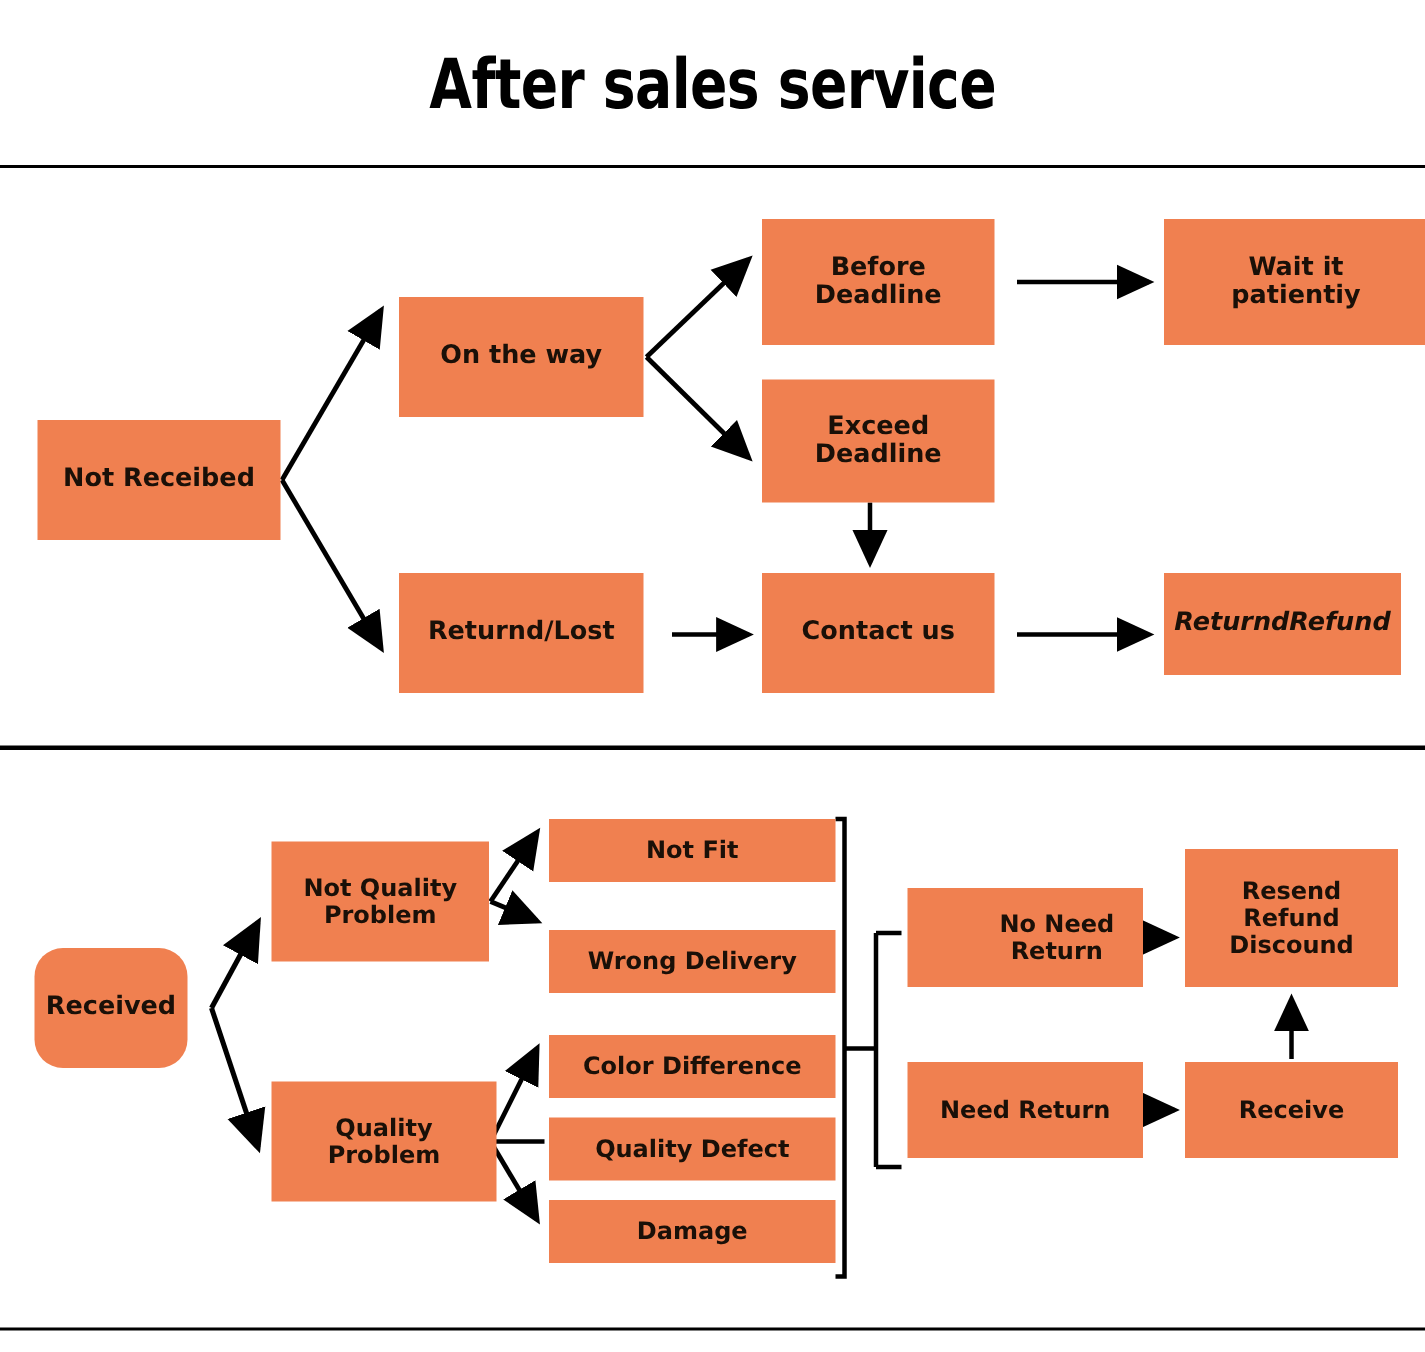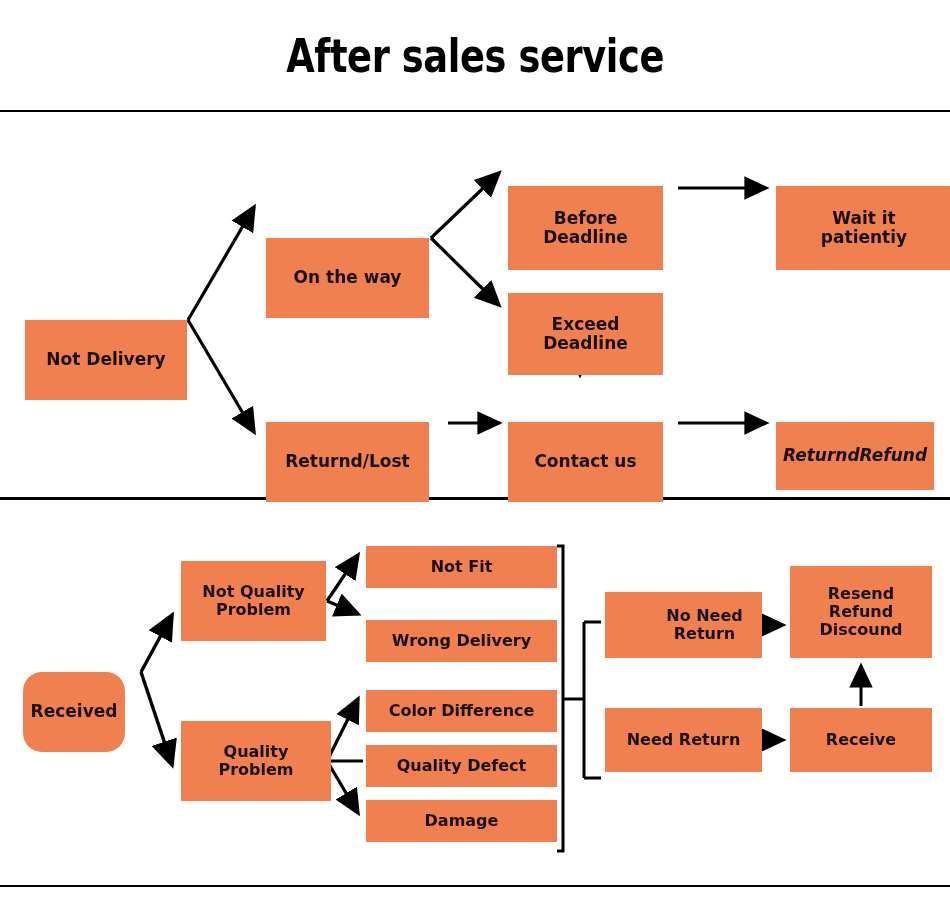--- a/index.html
+++ b/index.html
@@ -39,21 +39,21 @@
     position:absolute;
     background:#F08050;
     color:#1a1008;
     display:flex;align-items:center;justify-content:center;
     text-align:center;
     font-weight:bold;
     line-height:1.12;
     box-sizing:border-box;
     padding:2px 4px;
   }
-  .node.big{font-size:17px;margin-top:40px;}
+  .node.big{font-size:17px;}
   .node.mid{font-size:16px;}
 </style>
 </head>
 <body>
 
 <div id="page">
 
   <div class="title-wrap">
     <div class="title">After sales service</div>
   </div>
@@ -81,21 +81,21 @@
       <path d="M678,77 L766,77" stroke="#000" stroke-width="3" fill="none" marker-end="url(#ah1)"></path>
 
       <path d="M580,224 L580,264" stroke="#000" stroke-width="3" fill="none" marker-end="url(#ah1)"></path>
 
       <path d="M448,312 L499,312" stroke="#000" stroke-width="3" fill="none" marker-end="url(#ah1)"></path>
 
       <path d="M678,312 L766,312" stroke="#000" stroke-width="3" fill="none" marker-end="url(#ah1)"></path>
     </svg>
 
     <div class="node big" style="left:25px;top:169px;width:162px;height:80px;">
-      <span>Not Delivery</span>
+      <span>Not Receibed</span>
     </div>
 
     <div class="node big" style="left:266px;top:87px;width:163px;height:80px;">
       <span>On the way</span>
     </div>
 
     <div class="node big" style="left:266px;top:271px;width:163px;height:80px;">
       <span>Returnd/Lost</span>
     </div>
 

